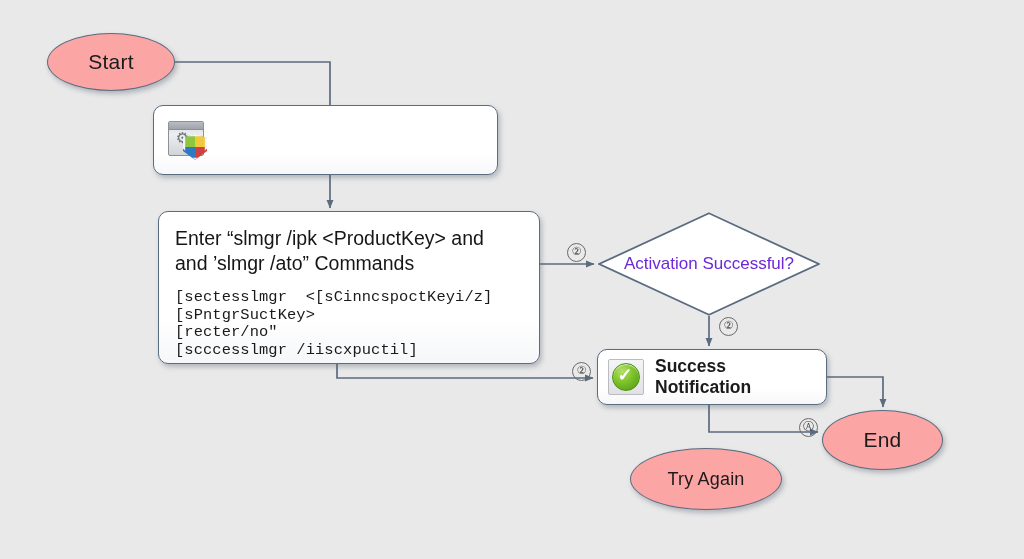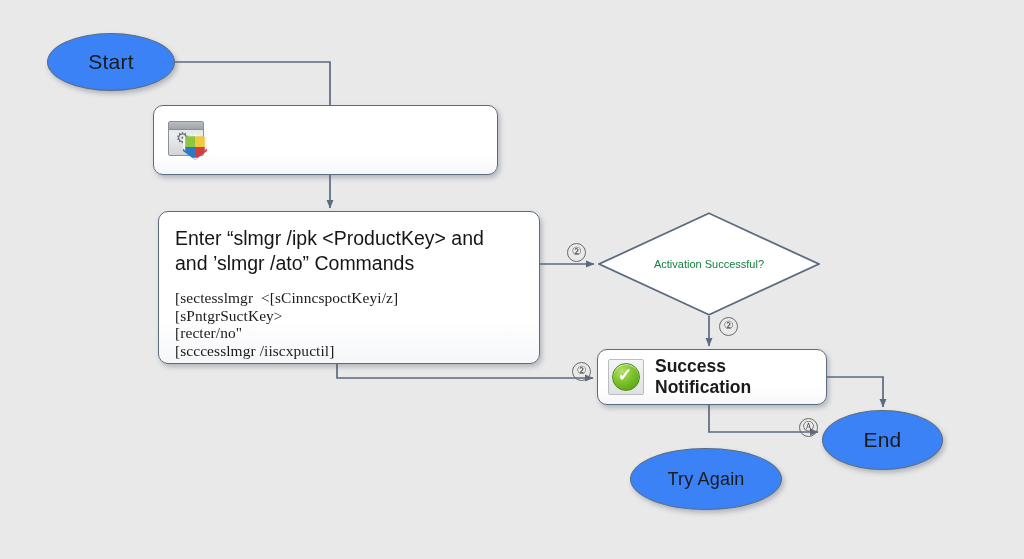--- a/index.html
+++ b/index.html
@@ -20,21 +20,21 @@
     position: absolute;
     left: 0; top: 0;
     width: 1024px; height: 559px;
     pointer-events: none;
   }
 
   
   .node {
     position: absolute;
     box-sizing: border-box;
-    background: #3b82f6;
+    background: #fca5a5;
     border: 1.4px solid #5b6b80;
     display: flex;
     align-items: center;
     z-index: 3;
   }
 
   
   .rbox {
     border-radius: 10px;
     box-shadow: 2px 3px 5px rgba(90,100,115,0.38);
@@ -133,21 +133,21 @@
     padding: 14px 16px 28px 16px;
   }
   #enter-node .head {
     font-size: 19.5px;
     color: #161616;
     line-height: 25px;
     white-space: pre-line;
   }
   #enter-node .mono {
     margin-top: 13px;
-    font-family: Liberation Serif, serif;
+    font-family: Liberation Mono, monospace;
     font-size: 15.4px;
     line-height: 17.5px;
     color: #1a1a1a;
     letter-spacing: .1px;
     white-space: pre;
   }
 
   
   #decision-node {
     position: absolute;
@@ -165,22 +165,22 @@
   #decision-node .dborder {
     position: absolute;
     inset: 0;
   }
   #decision-node .dlabel {
     position: absolute;
     inset: 0;
     display: flex;
     align-items: center;
     justify-content: center;
-    font-size: 11px;
-    color: #15803d;
+    font-size: 17px;
+    color: #6d28d9;
   }
 
   
   #success-node {
     left: 597px; top: 349px; width: 230px; height: 56px;
     padding-left: 10px;
   }
   #success-node .lbl {
     font-size: 17.5px;
     color: #1b1b1b;

